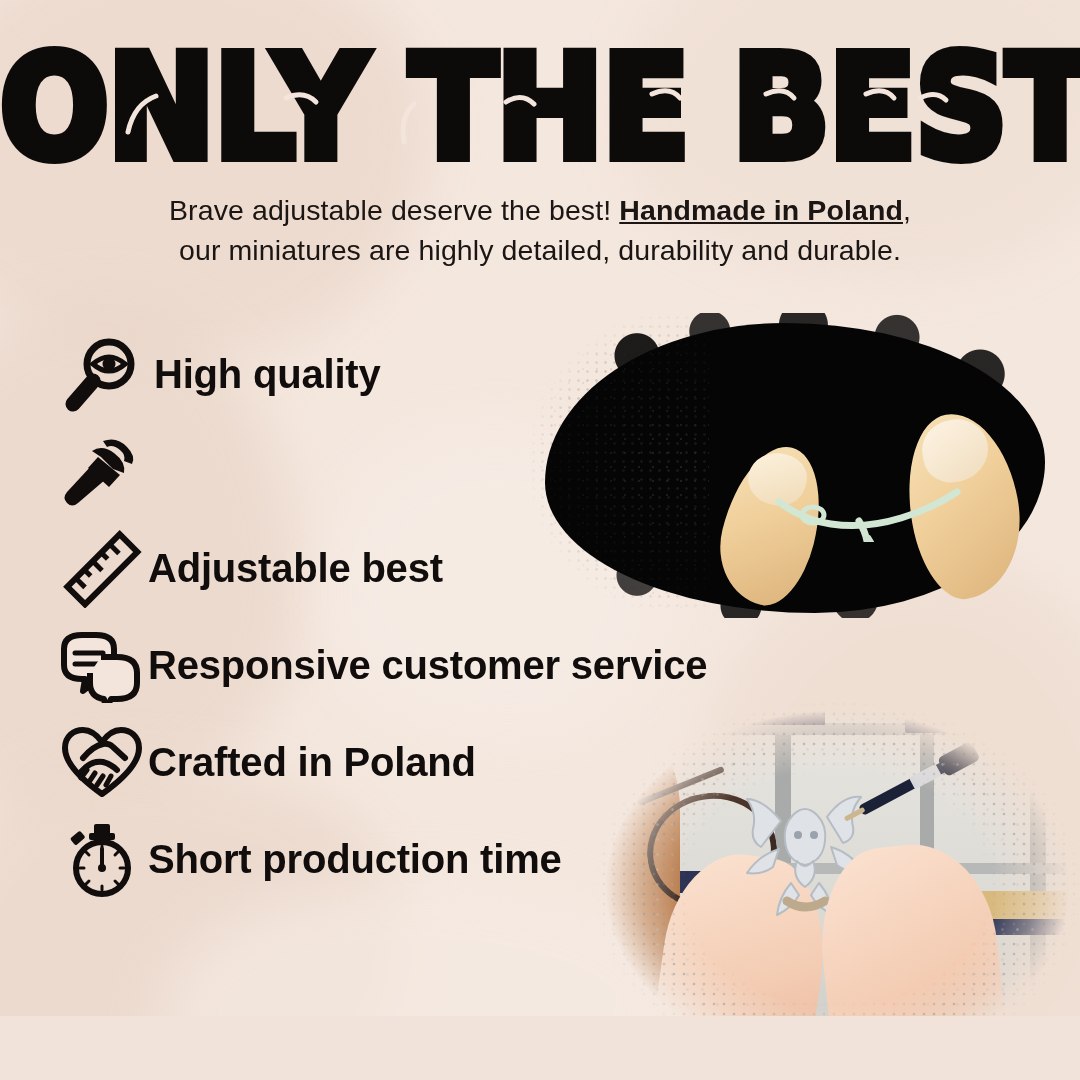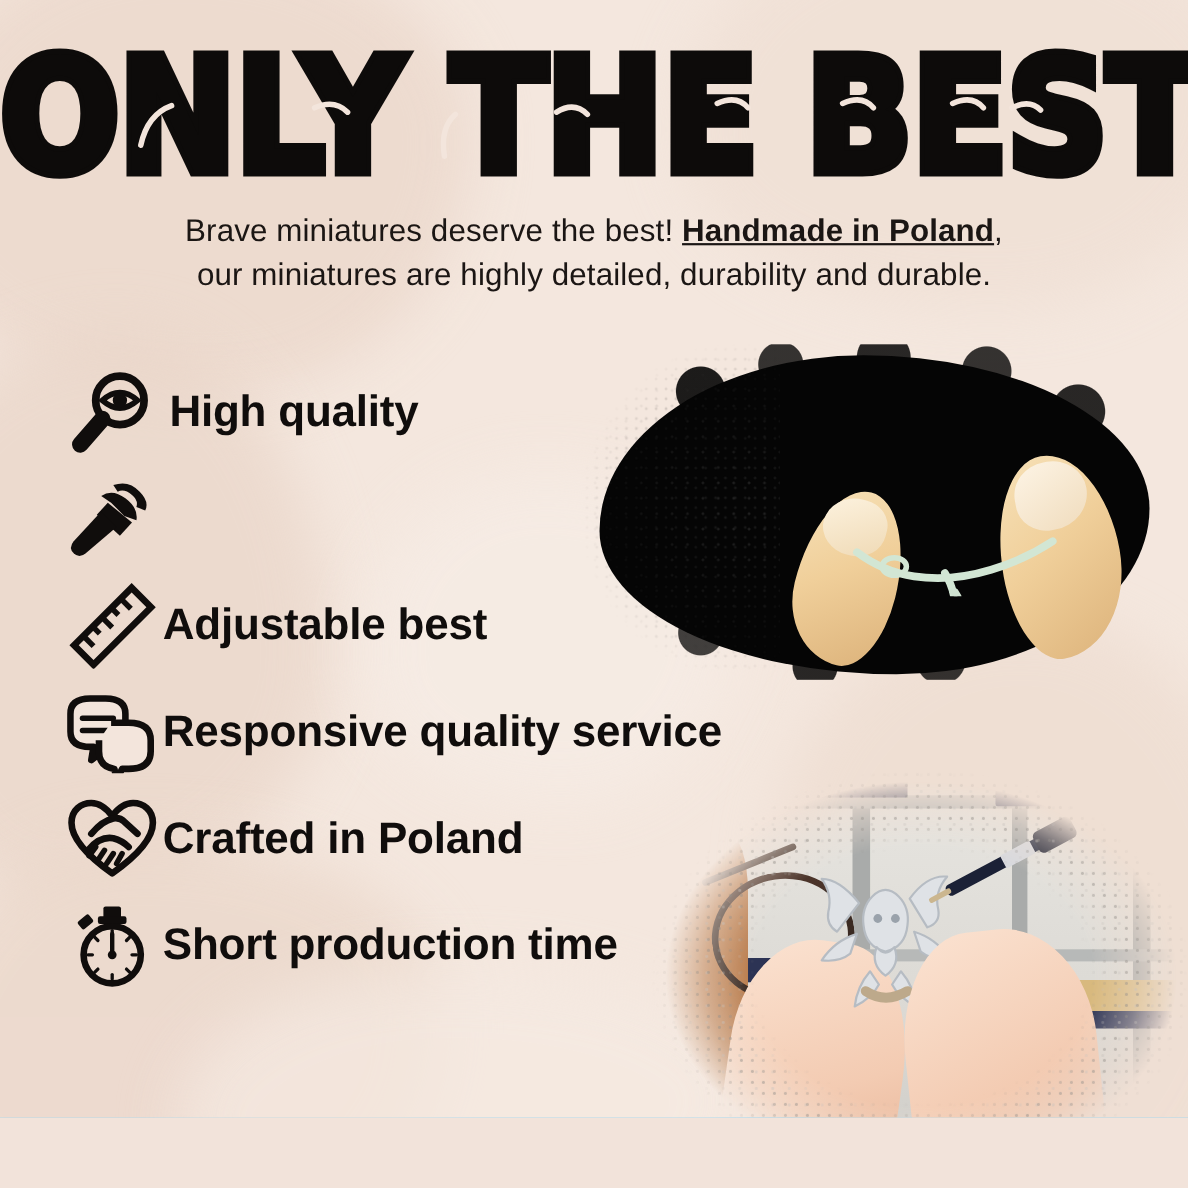--- a/index.html
+++ b/index.html
@@ -6,21 +6,21 @@
   body{
     width:1080px;height:1080px;
     font-family:"Liberation Sans",sans-serif;
     background:#f2e3da;
     overflow:hidden;
   }
   .poster{
     position:relative;
     width:1080px;height:1016px;
     overflow:hidden;
-    background:#7dd3fc;
+    background:#c2410c;
   }
   
   .bg-base{position:absolute;inset:0;background:#f4e7de;}
   .wash{position:absolute;border-radius:48% 52% 45% 55%/55% 45% 58% 42%;filter:blur(26px);}
   .w1{left:-90px;top:-60px;width:520px;height:420px;background:#ecd9cd;opacity:.85;}
   .w2{left:-120px;top:300px;width:420px;height:520px;background:#e9d5c8;opacity:.7;
       border-radius:55% 45% 60% 40%/45% 58% 42% 55%;}
   .w3{left:-80px;top:760px;width:480px;height:380px;background:#ebd8cb;opacity:.8;
       border-radius:42% 58% 50% 50%/60% 40% 55% 45%;}
   .w4{left:620px;top:-80px;width:520px;height:360px;background:#efdfd4;opacity:.75;}
@@ -243,21 +243,21 @@
       <path d="M404 106 q-4 -26 10 -38"></path>
       <path d="M506 66 q16 -10 28 2"></path>
       <path d="M652 58 q18 -8 28 4"></path>
       <path d="M766 58 q18 -8 28 4"></path>
       <path d="M866 58 q18 -8 28 4"></path>
       <path d="M920 62 q16 -8 26 2"></path>
     </g>
   </svg>
 
   <div class="subtitle">
-    <span><span>Brave miniatures deserve the best! </span><b>Handmade in Poland</b><span>,</span></span><br>
+    <span><span>Brave adjustable deserve the best! </span><b>Handmade in Poland</b><span>,</span></span><br>
     <span>our miniatures are highly detailed, durability and durable.</span>
   </div>
 
   <div class="features">
 
     <div class="feature">
       <span class="f-icon">
         <svg width="78" height="74" viewBox="0 0 78 74">
           <circle cx="46" cy="26" r="22" fill="none" stroke="#100d0c" stroke-width="7"></circle>
           <path d="M30 26 q16 -14 32 0 q-16 14 -32 0 z" fill="none" stroke="#100d0c" stroke-width="5"></path>
@@ -303,21 +303,21 @@
       <span class="f-icon">
         <svg width="82" height="74" viewBox="0 0 82 74">
           <path d="M45 44 q8 2 8 -8 v-16 q0 -14 -18 -14 h-14 q-18 0 -18 14 v16 q0 14 18 14 h3 l-2 12 z" fill="#f3e5dc" stroke="#100d0c" stroke-width="6" stroke-linejoin="round"></path>
           <g stroke="#100d0c" stroke-width="5" stroke-linecap="round">
             <line x1="14" y1="24" x2="42" y2="24"></line>
             <line x1="14" y1="35" x2="42" y2="35"></line>
           </g>
           <path d="M40 28 h16 q20 0 20 16 v10 q0 16 -20 16 h-6 l-5 10 -2 -10 q-14 -2 -14 -16 v-10" fill="#f3e5dc" stroke="#100d0c" stroke-width="6" stroke-linejoin="round"></path>
         </svg>
       </span>
-      <span class="f-label">Responsive quality service</span>
+      <span class="f-label">Responsive customer service</span>
     </div>
 
     <div class="feature">
       <span class="f-icon">
         <svg width="82" height="74" viewBox="0 0 82 74">
           <path d="M41 68 C10 46 4 32 4 22 C4 10 13 4 22 4 C30 4 36 9 41 16 C46 9 52 4 60 4 C69 4 78 10 78 22 C78 32 72 46 41 68 Z" fill="none" stroke="#100d0c" stroke-width="6" stroke-linejoin="round"></path>
           <path d="M22 32 q10 -12 20 -14 q6 -1 10 3 l12 11" fill="none" stroke="#100d0c" stroke-width="6" stroke-linecap="round" stroke-linejoin="round"></path>
           <path d="M20 46 q10 -12 22 -10 q8 2 14 8" fill="none" stroke="#100d0c" stroke-width="6" stroke-linecap="round" stroke-linejoin="round"></path>
           <g stroke="#100d0c" stroke-width="5" stroke-linecap="round">
             <line x1="26" y1="44" x2="20" y2="52"></line>

